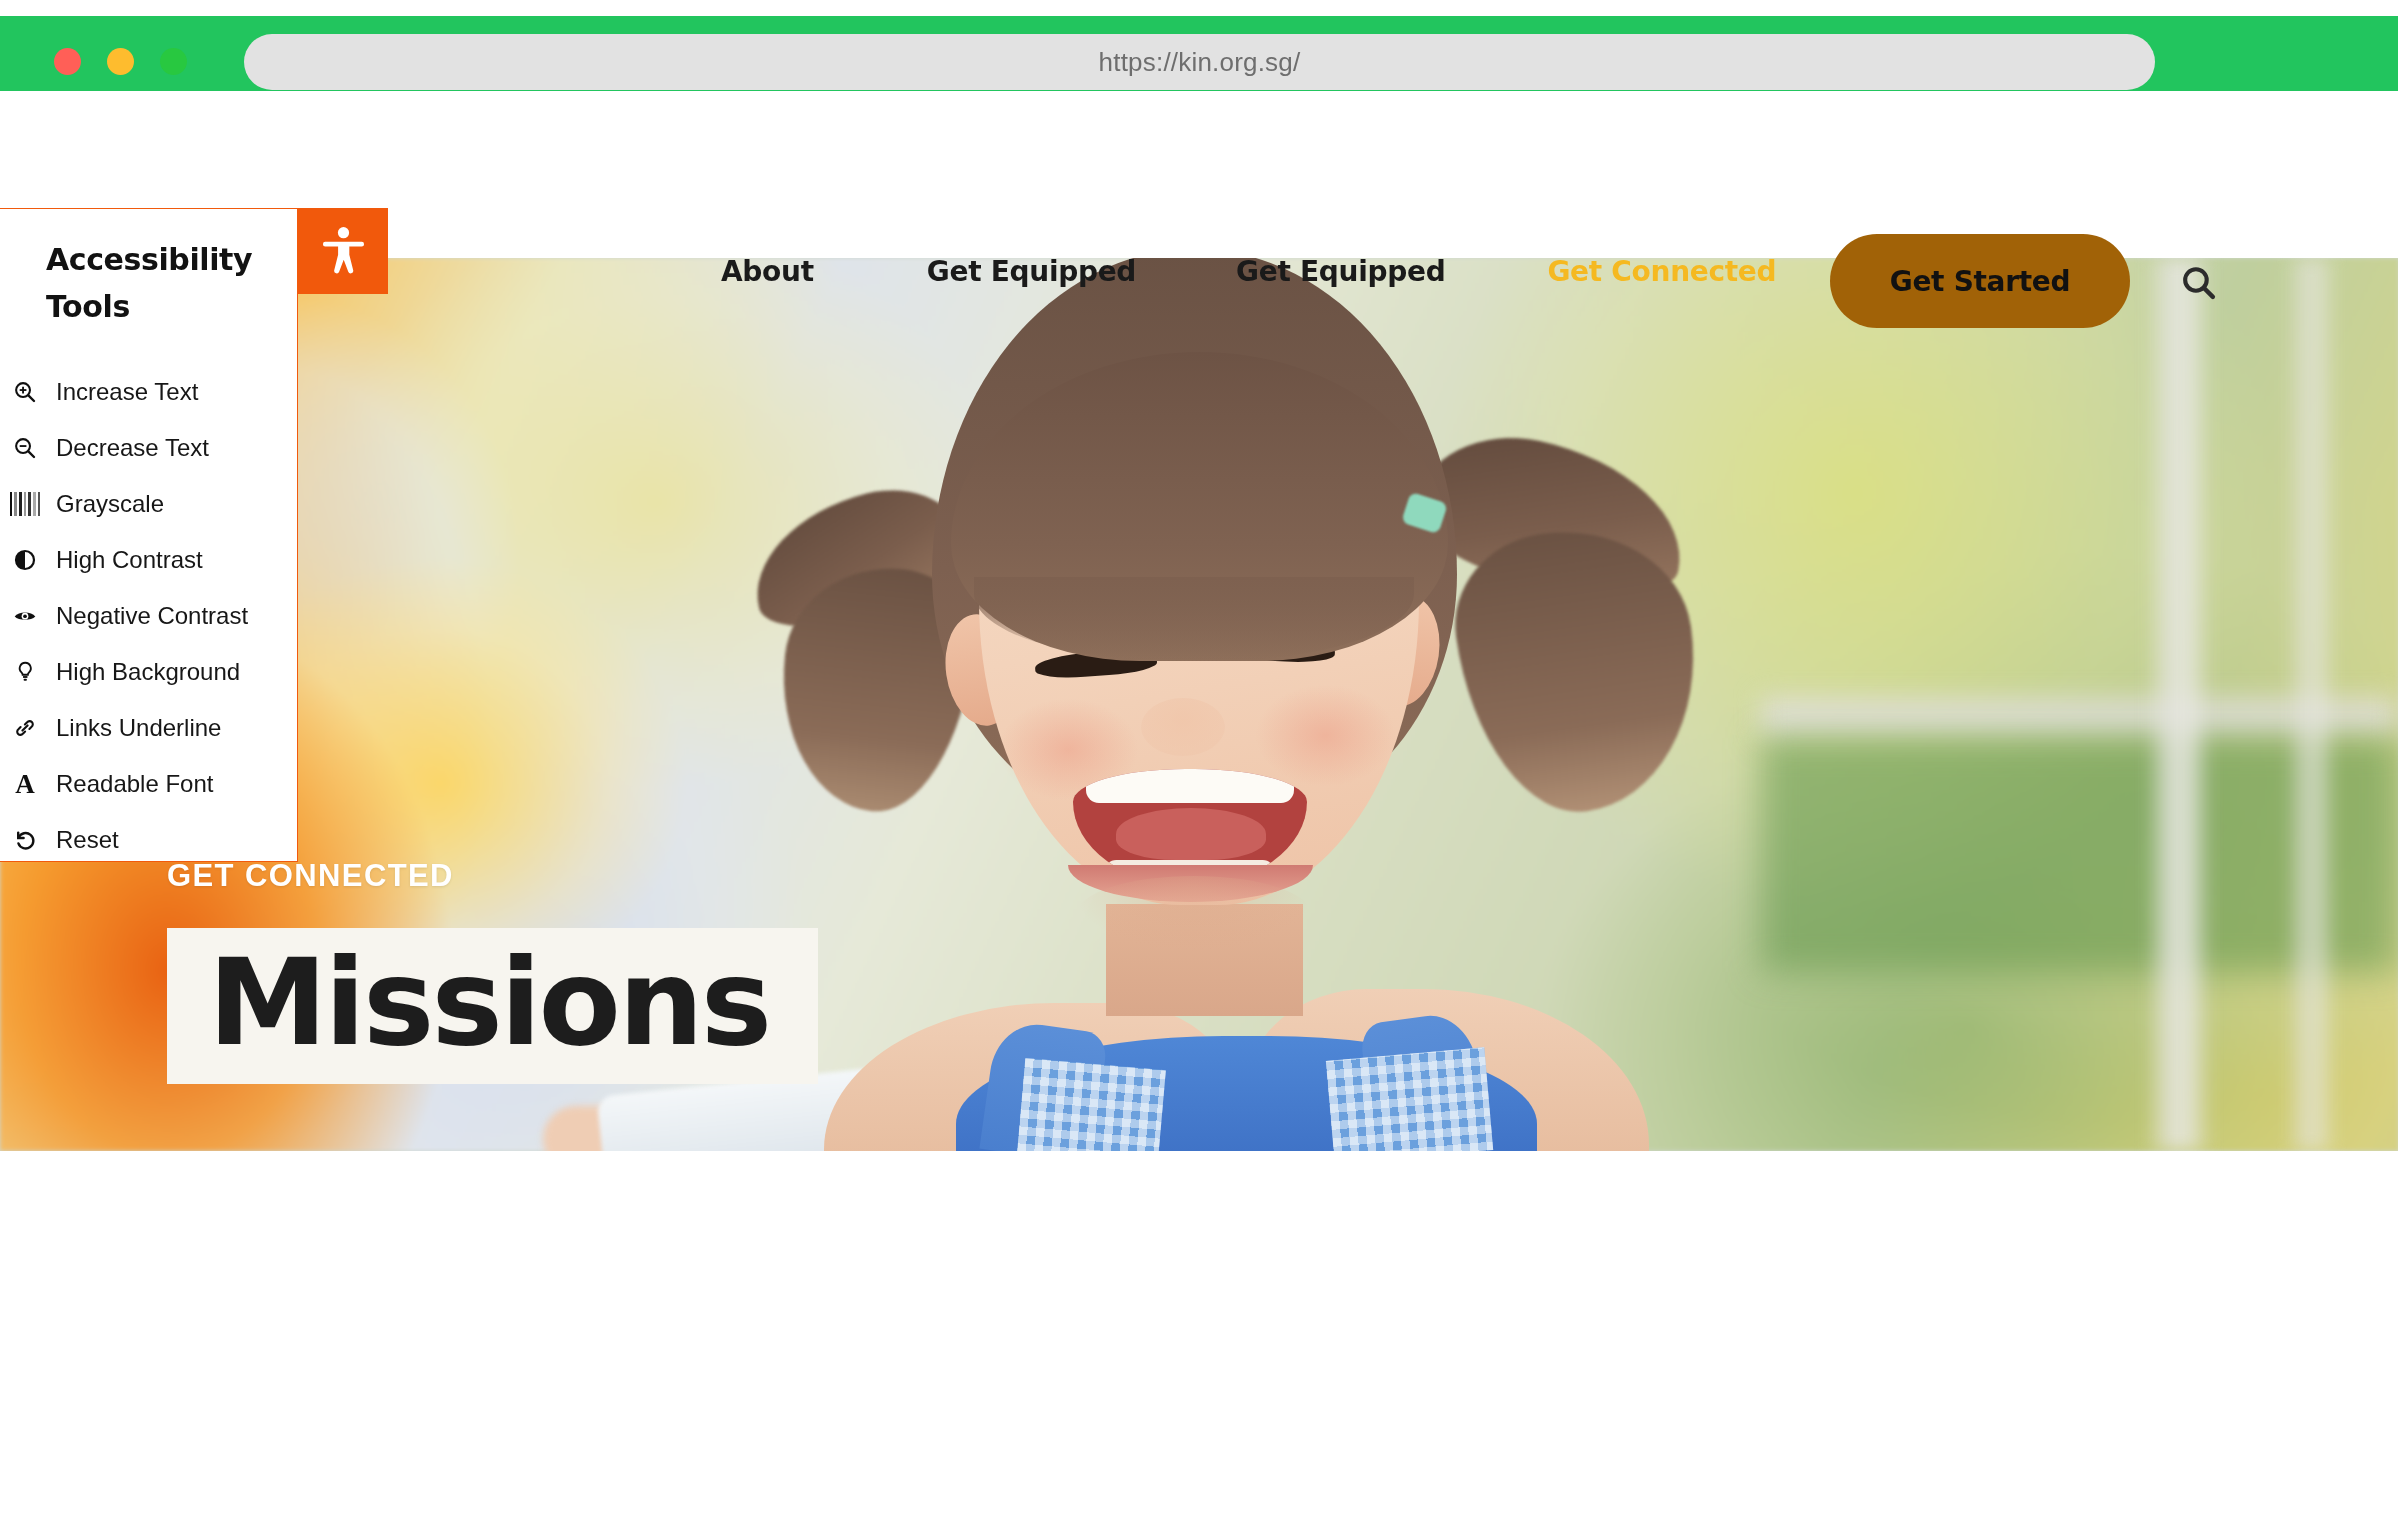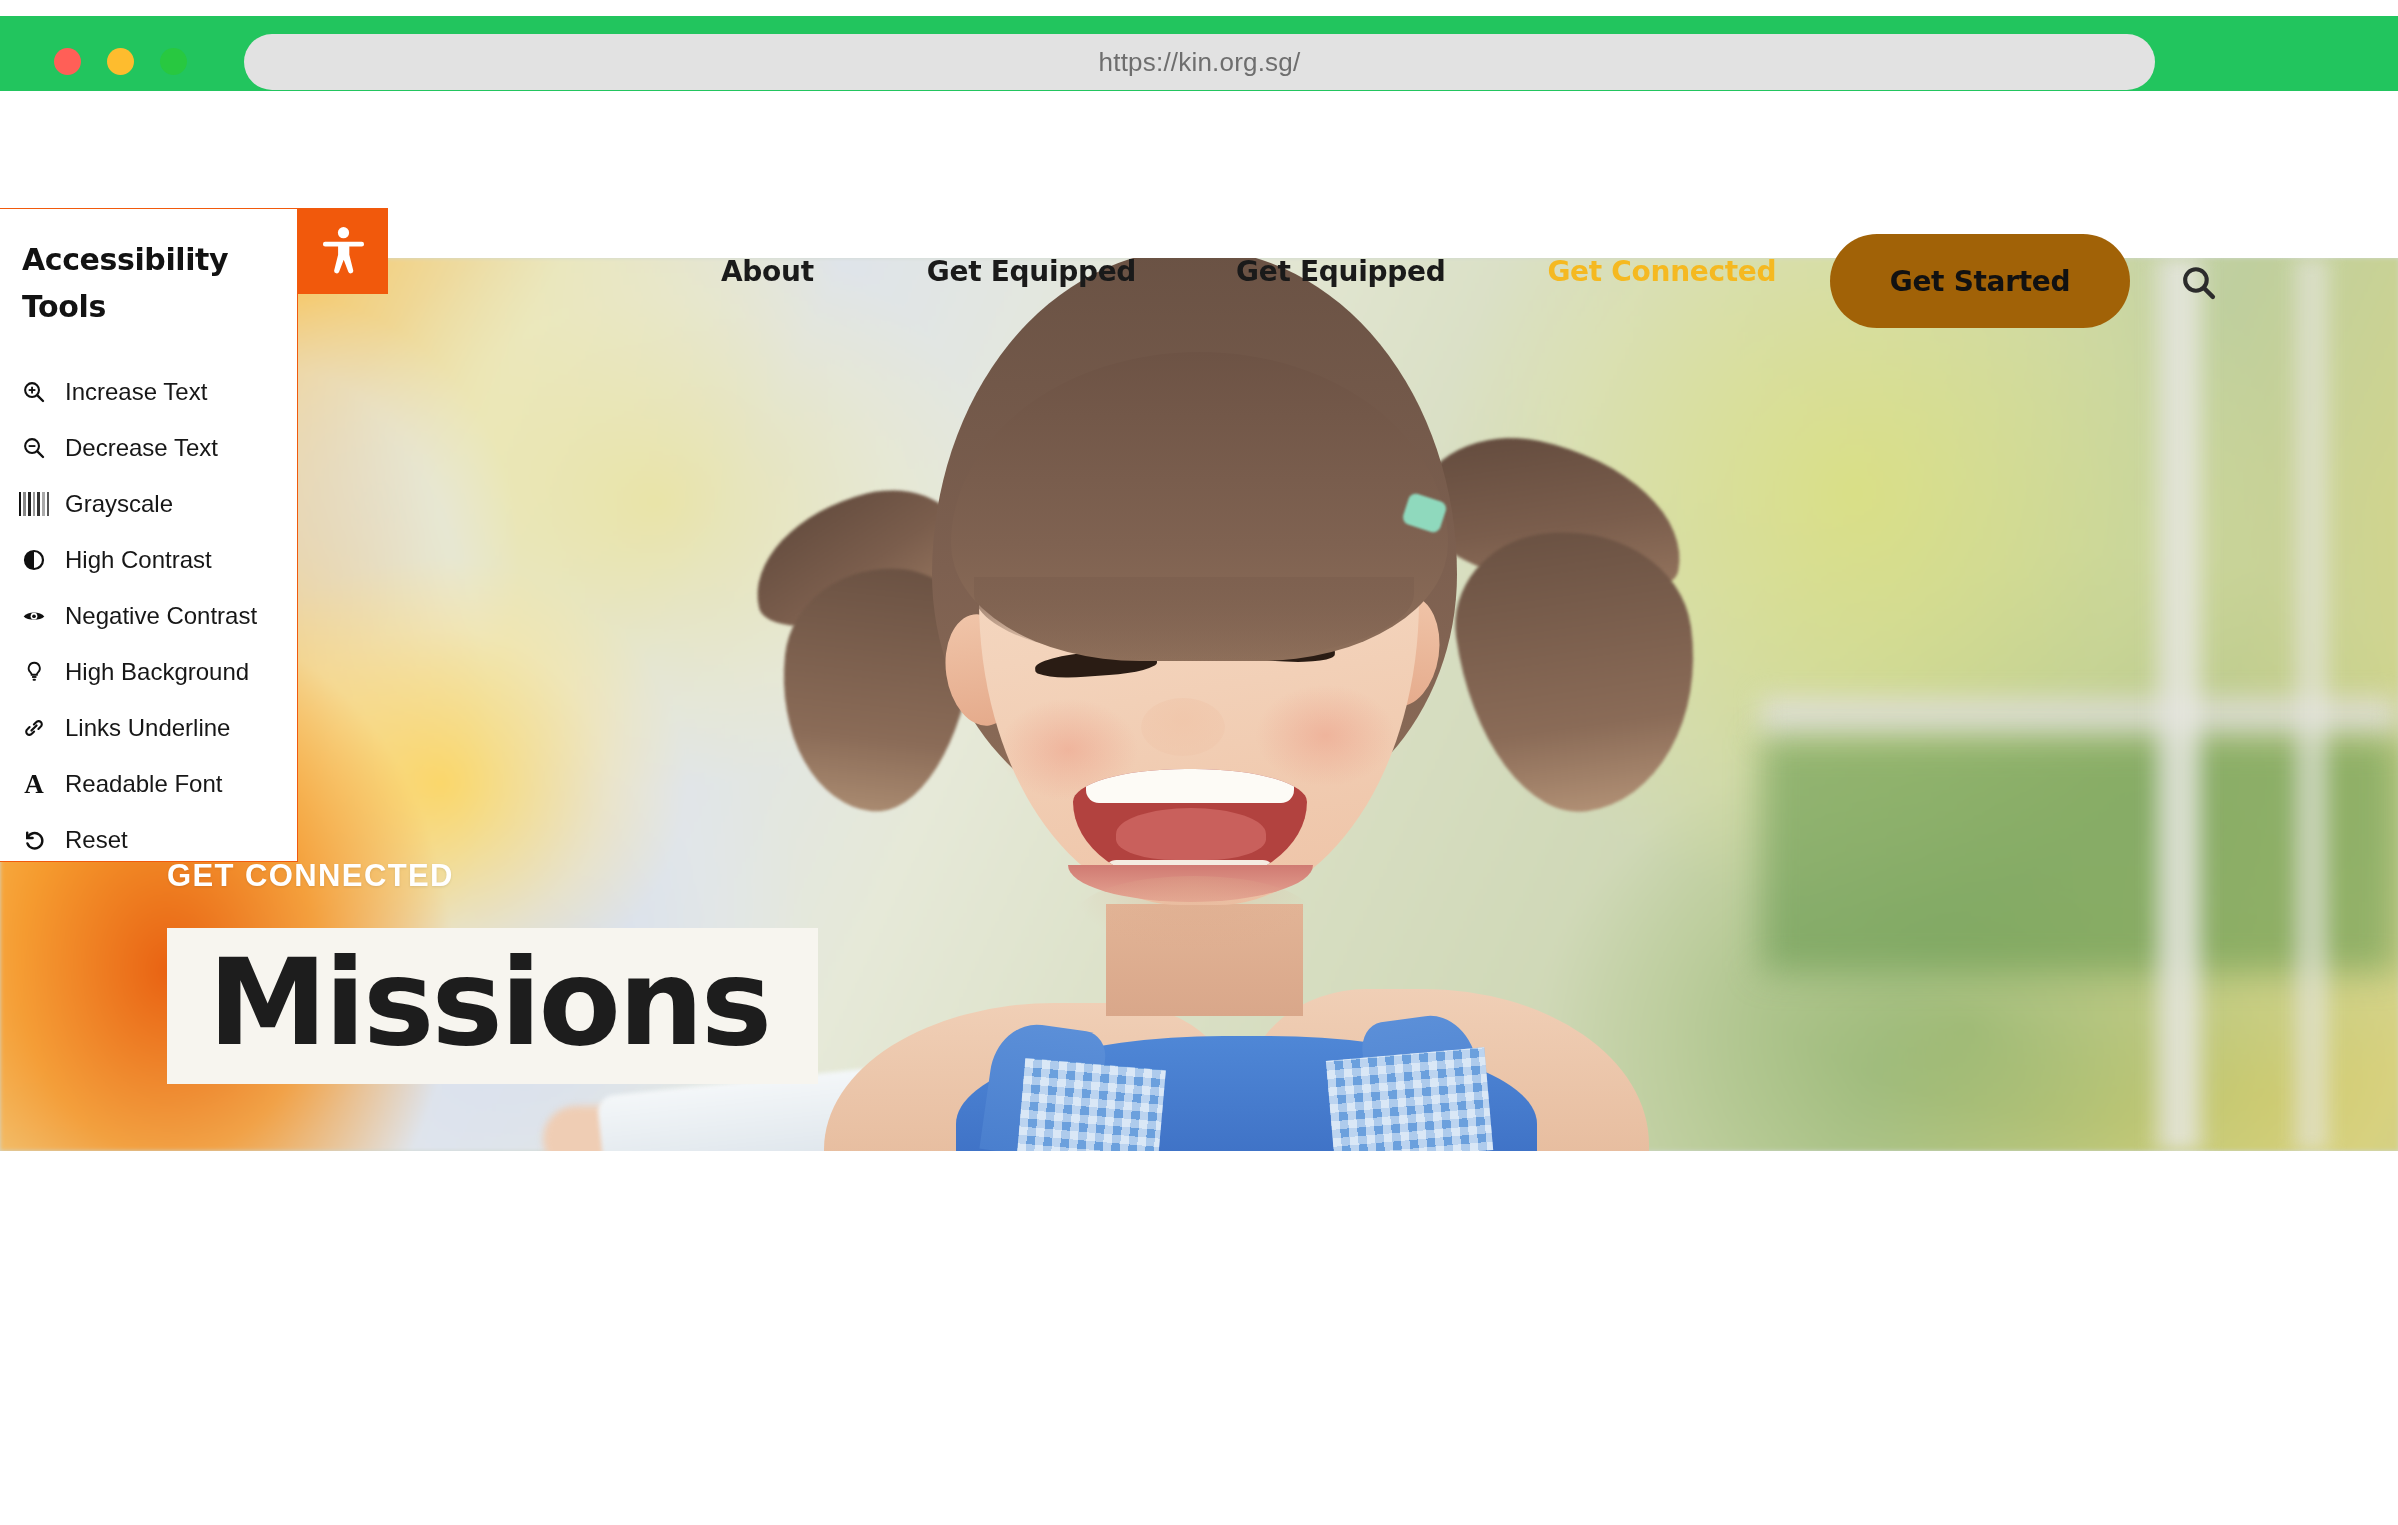--- a/index.html
+++ b/index.html
@@ -322,29 +322,29 @@
   
   .a11y-panel{
     position:absolute; left:0; top:208px;
     width:298px; height:654px;
     background:#ffffff;
     border:1.9px solid #F15A0C;
     border-left:none;
     z-index:60;
   }
   .a11y-title{
-    padding:28px 36px 0 22px;
+    padding:28px 36px 0 46px;
     font-size:30px; font-weight:bold; color:#121212;
     line-height:1.55; letter-spacing:-0.4px;
     font-family:"DejaVu Sans", sans-serif;
   }
   .a11y-list{ list-style:none; margin-top:34px; }
   .a11y-item{
     display:flex; align-items:center; gap:17px;
-    padding:0 0 0 20px; height:56px; cursor:pointer;
+    padding:0 0 0 11px; height:56px; cursor:pointer;
     font-size:24px; color:#171717;
     font-family:"Liberation Sans", sans-serif;
   }
   .a11y-ico{
     width:28px; min-width:28px; height:28px;
     display:flex; align-items:center; justify-content:center;
     color:#101010;
   }
 
   .a11y-toggle{

